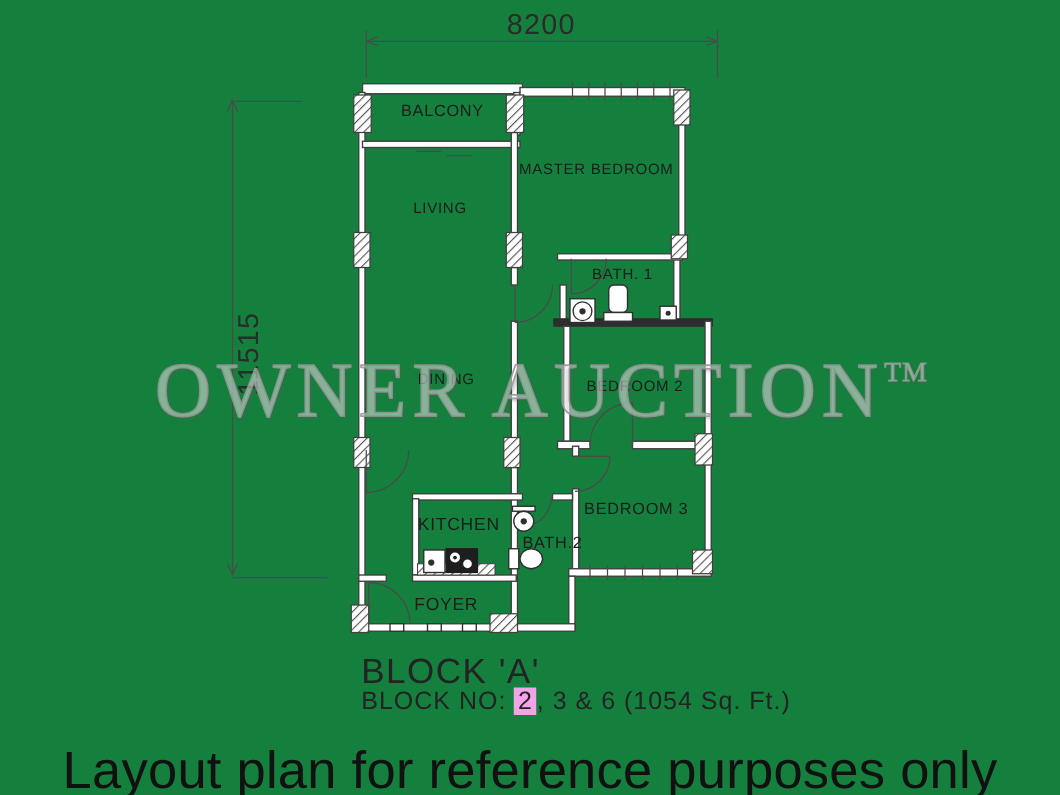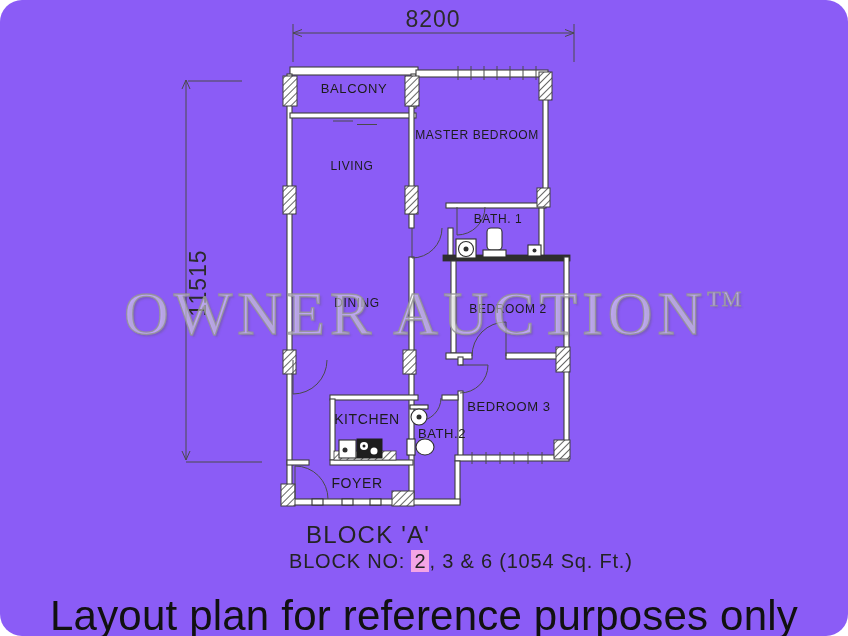--- a/index.html
+++ b/index.html
@@ -1,19 +1,18 @@
 <!DOCTYPE html>
 <html><head>
 <meta charset="utf-8">
 <style>
   html,body{margin:0;padding:0;background:#ffffff;}
   .stage{
-    position:relative;width:848px;height:636px;background:#8b5cf6;overflow:hidden;
+    position:relative;width:848px;height:636px;background:#15803d;overflow:hidden;
     font-family:"Liberation Sans",sans-serif;
-    border-radius:22px;
   }
   .plan-svg{position:absolute;left:0;top:0;}
   .wall{fill:#ffffff;stroke:#3f3f3f;stroke-width:1.1;}
   .wall-solid{fill:#2e2e2e;stroke:#2e2e2e;stroke-width:0.8;}
   .col{fill:url(#hatch);stroke:#3f3f3f;stroke-width:1;}
   .door{fill:none;stroke:#4a4a4a;stroke-width:1;}
   .thin{stroke:#4a4a4a;stroke-width:1;fill:none;}
   .fix{fill:#ffffff;stroke:#2f2f2f;stroke-width:1.1;}
   .dim{stroke:#4a4a4a;stroke-width:1;fill:none;}
   .dim-text{font-family:"Liberation Sans",sans-serif;font-size:23px;fill:#2b2b2b;letter-spacing:1px;}
@@ -22,21 +21,21 @@
   .watermark{
     position:absolute;left:124px;top:278px;white-space:nowrap;
     font-family:"Liberation Serif",serif;font-size:62px;font-weight:400;
     letter-spacing:5px;color:rgba(255,255,255,0.45);
     -webkit-text-stroke:1.4px rgba(148,148,148,0.85);
     text-shadow:2px 2px 2px rgba(90,90,90,0.30);
     z-index:5;
   }
   .watermark sup{font-size:22px;-webkit-text-stroke:1px rgba(148,148,148,0.85);vertical-align:28px;letter-spacing:1px;}
   .footer-block{
-    position:absolute;left:306px;top:521px;font-size:24px;color:#232323;
+    position:absolute;left:289px;top:521px;font-size:28px;color:#232323;
     letter-spacing:1.2px;z-index:6;
   }
   .footer-unit{
     position:absolute;left:289px;top:550px;font-size:20px;color:#232323;
     letter-spacing:0.8px;z-index:6;
   }
   .unit-highlight{background:#f3a4e6;padding:0 3px;}
   .caption{
     position:absolute;left:0;top:592px;width:848px;text-align:center;
     font-size:42px;color:#111111;letter-spacing:0.2px;z-index:6;

